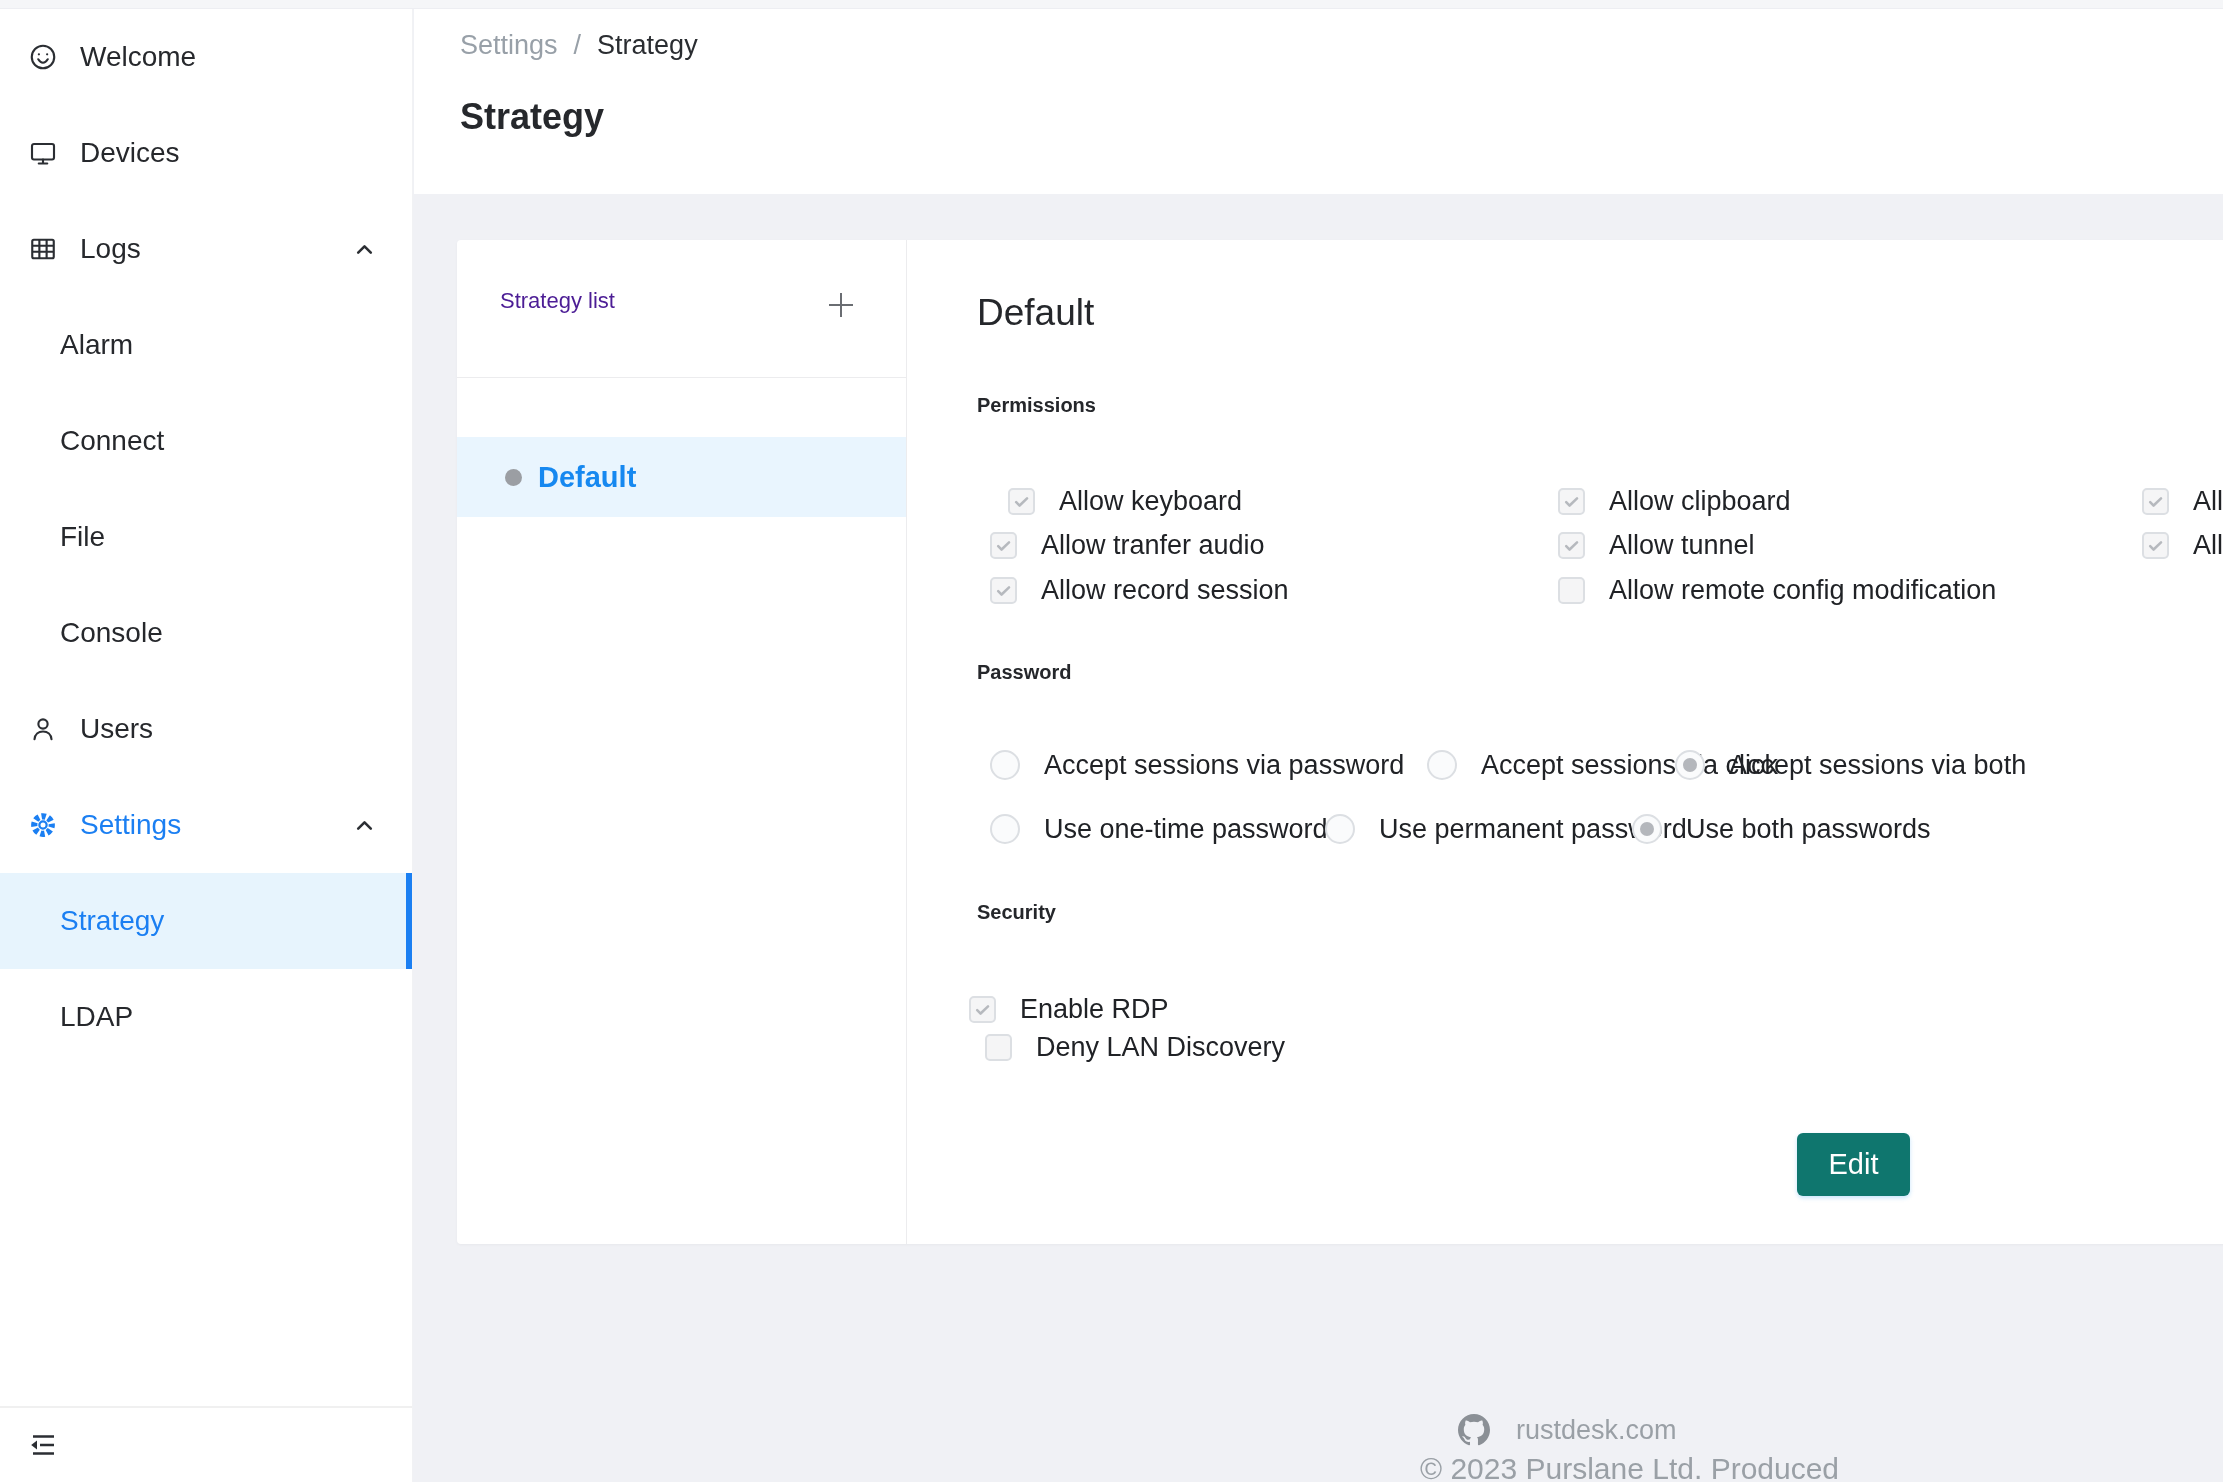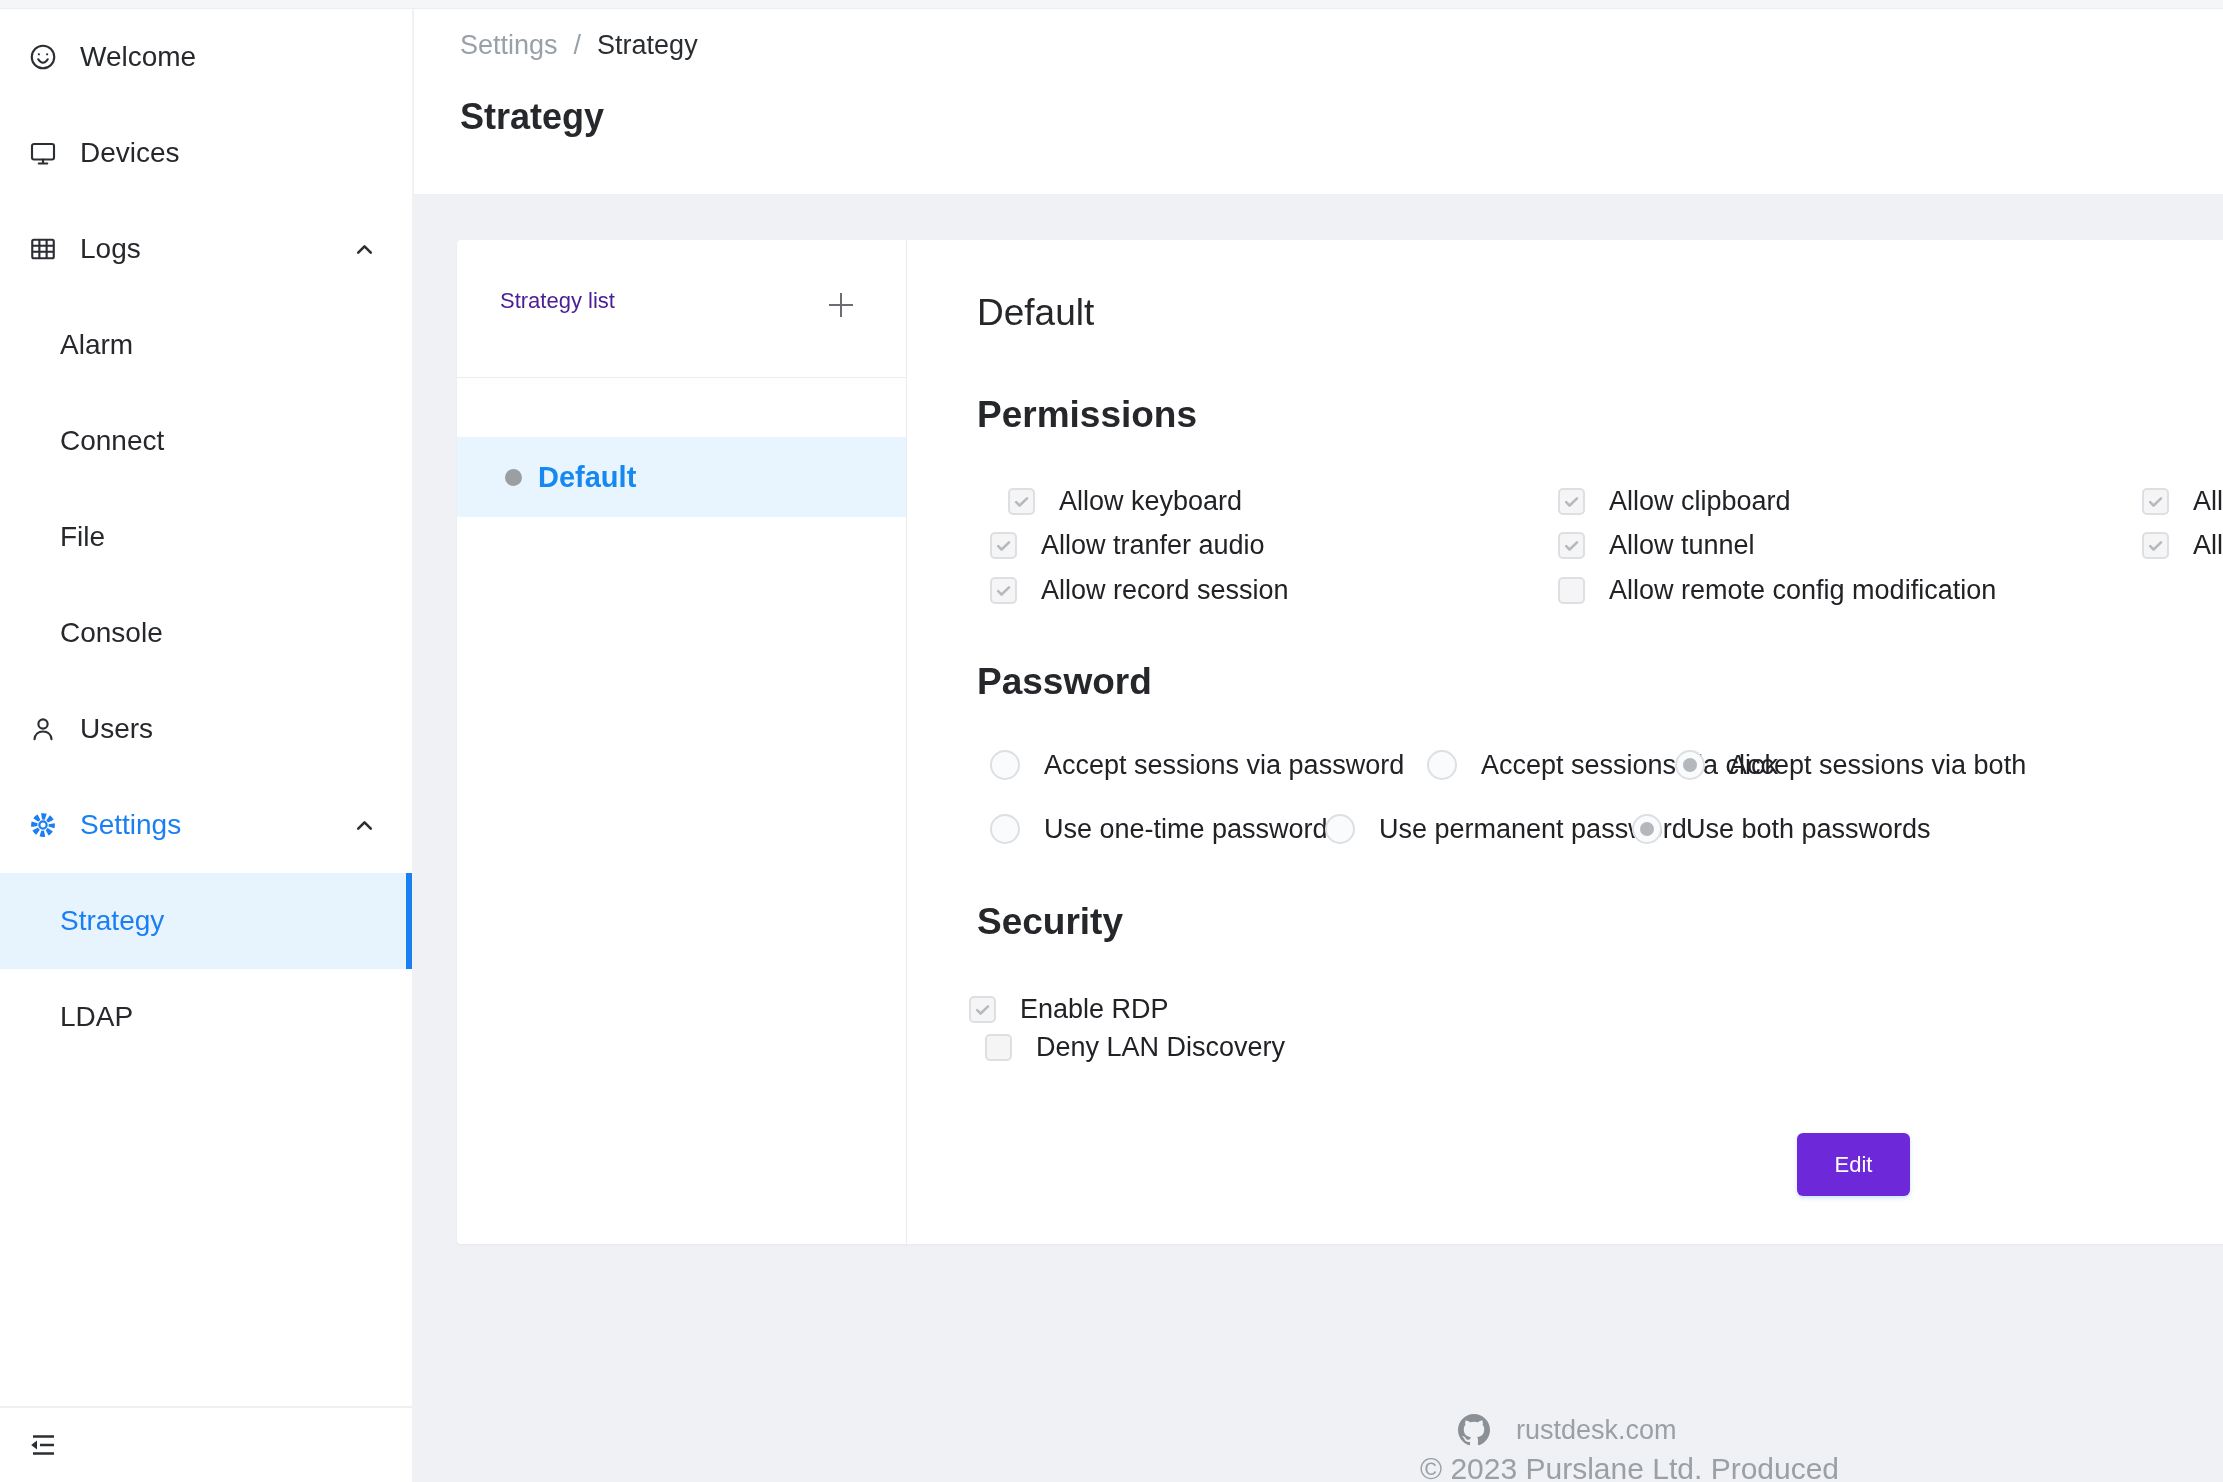--- a/index.html
+++ b/index.html
@@ -43,31 +43,31 @@
   .list-title{position:absolute;left:43px;top:48px;font-size:22px;color:#4c1d95;}
   .add-btn{position:absolute;right:46px;top:46px;width:38px;height:38px;cursor:pointer;}
   .strategy-item{position:absolute;left:0;top:197px;width:100%;height:80px;background:#e9f5fe;
         display:flex;align-items:center;padding-left:48px;box-sizing:border-box;gap:16px;cursor:pointer;}
   .dot{width:17px;height:17px;border-radius:50%;background:#9b9ea3;flex:none;}
   .strategy-item .name{font-size:29px;font-weight:700;color:#1688f0;}
 
   
   .detail{position:absolute;left:0;top:0;width:100%;height:100%;}
   .detail-title{position:absolute;left:520px;top:52px;font-size:37px;font-weight:500;color:#25272b;}
-  .section-heading{position:absolute;left:520px;font-size:37px;font-weight:700;color:#25272b;}
+  .section-heading{position:absolute;left:520px;font-size:20px;font-weight:700;color:#25272b;}
   .opt{position:absolute;height:44px;display:flex;align-items:center;gap:24px;
         font-size:27px;color:#202226;white-space:nowrap;}
   .cb{width:27px;height:27px;border:2px solid #dcdfe3;background:#f5f5f6;border-radius:5px;
         box-sizing:border-box;display:flex;align-items:center;justify-content:center;flex:none;}
   .cb svg{width:17px;height:17px;}
   .rd{width:30px;height:30px;border:2px solid #dcdfe3;background:#fafbfc;border-radius:50%;
         box-sizing:border-box;display:flex;align-items:center;justify-content:center;flex:none;}
   .rd.sel::after{content:"";width:14px;height:14px;border-radius:50%;background:#b4b7bc;}
-  .edit-btn{position:absolute;left:1340px;top:893px;width:113px;height:63px;background:#6d28d9;
-        border:none;border-radius:6px;color:#fff;font-size:22px;font-family:"Liberation Sans",sans-serif;
+  .edit-btn{position:absolute;left:1340px;top:893px;width:113px;height:63px;background:#0f766e;
+        border:none;border-radius:6px;color:#fff;font-size:29px;font-family:"Liberation Sans",sans-serif;
         display:flex;align-items:center;justify-content:center;cursor:pointer;
         box-shadow:0 2px 4px rgba(33,150,243,.25);}
 
   
   .footer-link-row{position:absolute;left:1458px;top:1414px;display:flex;align-items:center;gap:26px;justify-content:center;}
   .footer-link-row .gh{width:32px;height:32px;}
   .footer-link{font-size:27px;color:#9aa0a6;}
   .copyright{position:absolute;left:1420px;top:1452px;font-size:30px;color:#9aa0a6;white-space:nowrap;}
 </style>
 </head>

